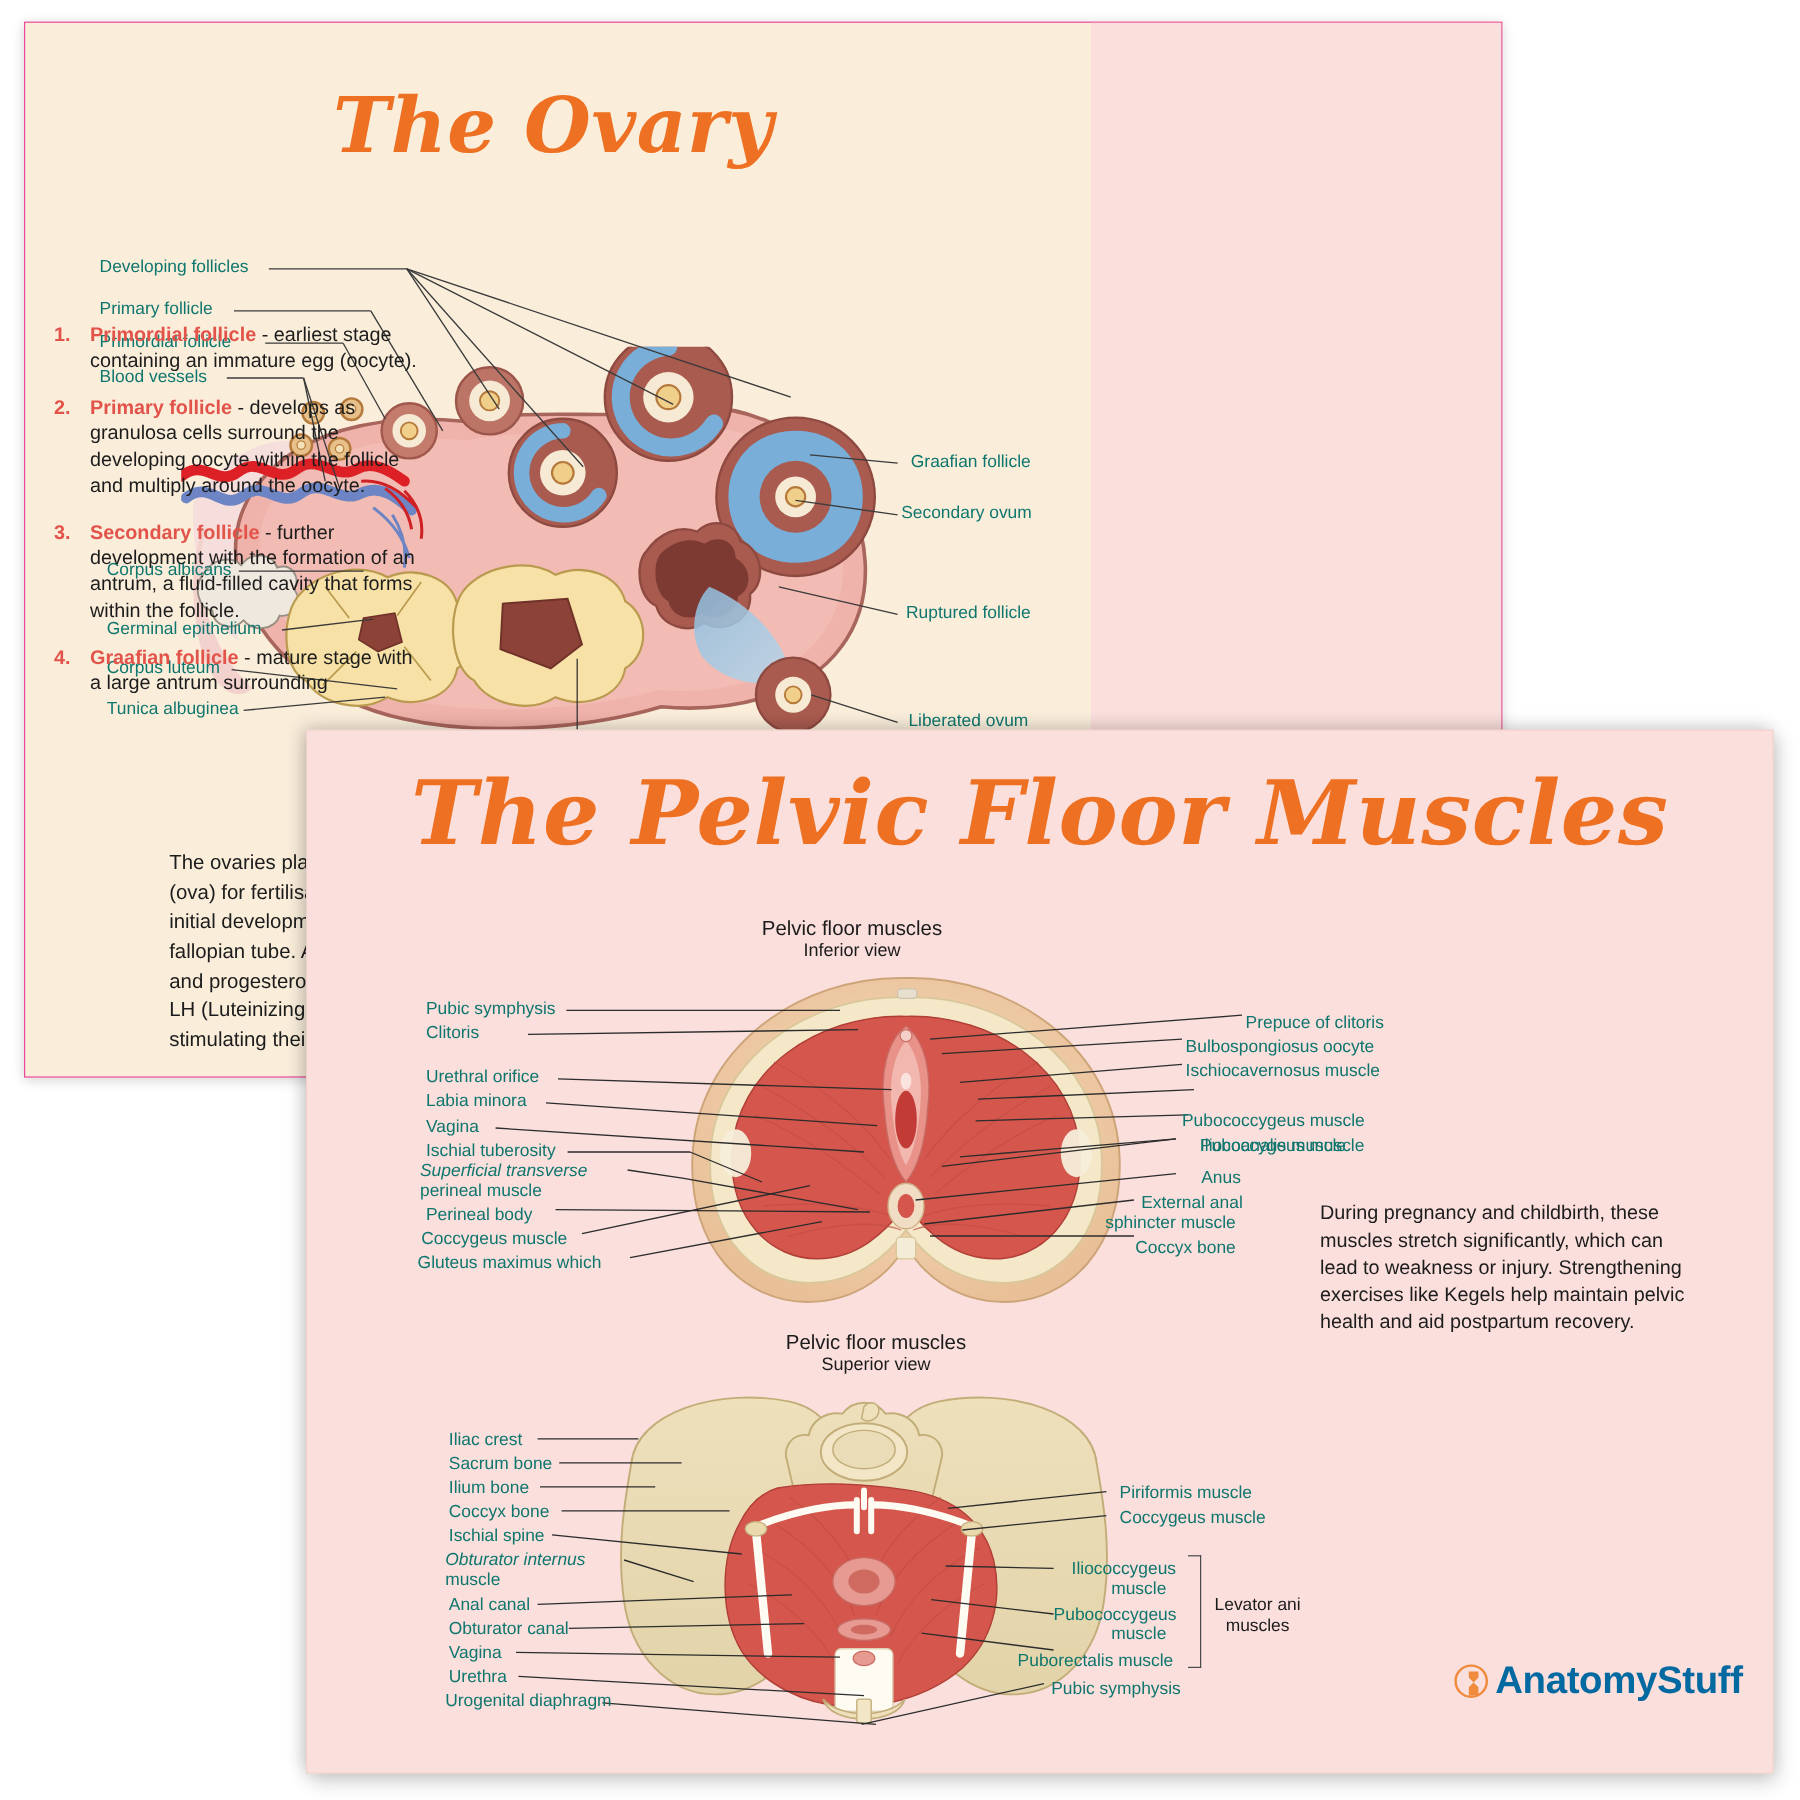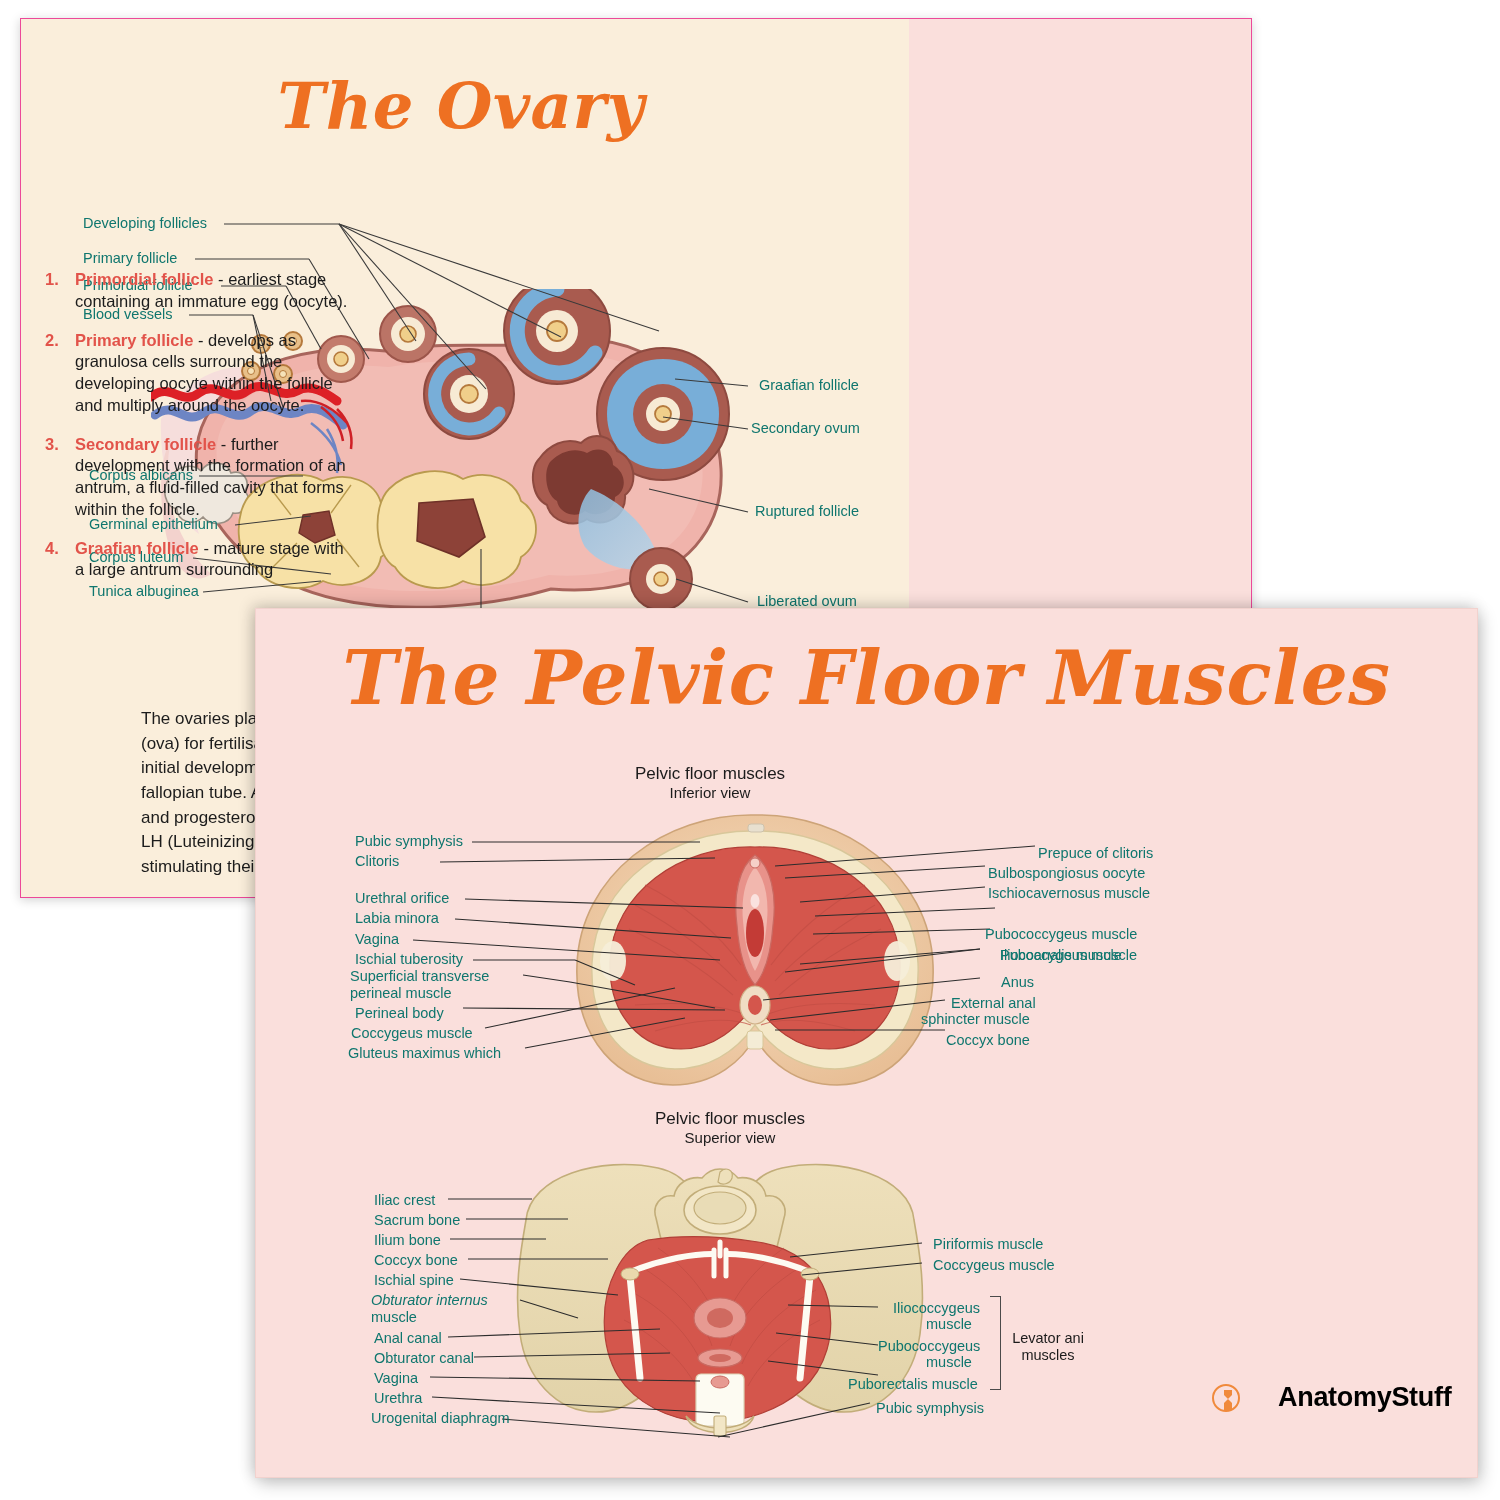--- a/index.html
+++ b/index.html
@@ -72,21 +72,21 @@
   }
   #pelvic-body p{margin:0 0 18px 0;}
 
   
   #logo{position:absolute;left:1212px;top:1382px;display:flex;align-items:center;gap:6px;}
   #logo .mark{
     width:28px;height:28px;border-radius:50%;
     border:2px solid #f08a3c;position:relative;box-sizing:border-box;
   }
   #logo .mark svg{position:absolute;left:4px;top:2px;}
-  #logo .txt{font-size:27px;font-weight:bold;color:#000000;letter-spacing:-.3px;margin-left:32px;}
+  #logo .txt{font-size:32px;font-weight:bold;color:#0369a1;letter-spacing:-.3px;}
 
   .bracket{position:absolute;border:1.4px solid #4a4a4a;border-left:none;}
   .lev-lbl{position:absolute;font-size:14.5px;color:#1b1b1b;text-align:center;line-height:1.2;}
 </style>
 </head>
 <body>
 
 <div class="card" id="back-card">
 
   <div id="back-right-panel"></div>
@@ -332,38 +332,39 @@
       <line x1="600" y1="200" x2="430" y2="200"></line>
     </g>
   </svg>
 
   <div class="lbl" style="left:355px;top:833px;">Pubic symphysis</div>
   <div class="lbl" style="left:355px;top:853px;">Clitoris</div>
   <div class="lbl" style="left:355px;top:890px;">Urethral orifice</div>
   <div class="lbl" style="left:355px;top:910px;">Labia minora</div>
   <div class="lbl" style="left:355px;top:931px;">Vagina</div>
   <div class="lbl" style="left:355px;top:951px;">Ischial tuberosity</div>
-  <div class="lbl" style="left:350px;top:968px;">Superficial transverse</div>
+  <div class="lbl" style="left:350px;top:968px;font-style:italic;">Superficial transverse</div>
   <div class="lbl" style="left:350px;top:985px;">perineal muscle</div>
   <div class="lbl" style="left:355px;top:1005px;">Perineal body</div>
   <div class="lbl" style="left:351px;top:1025px;">Coccygeus muscle</div>
   <div class="lbl" style="left:348px;top:1045px;">Gluteus maximus which</div>
 
   <div class="lbl" style="left:1038px;top:845px;">Prepuce of clitoris</div>
   <div class="lbl" style="left:988px;top:865px;">Bulbospongiosus oocyte</div>
   <div class="lbl" style="left:988px;top:885px;">Ischiocavernosus muscle</div>
   <div class="lbl" style="left:1000px;top:906px;margin-top:41px;">Puboanalis muscle</div>
   <div class="lbl" style="left:985px;top:926px;">Pubococcygeus muscle</div>
   <div class="lbl" style="left:1000px;top:947px;">Iliococcygeus muscle</div>
   <div class="lbl" style="left:1001px;top:974px;">Anus</div>
   <div class="lbl" style="left:951px;top:995px;">External anal</div>
   <div class="lbl" style="left:921px;top:1011px;">sphincter muscle</div>
   <div class="lbl" style="left:946px;top:1032px;">Coccyx bone</div>
 
   <div id="pelvic-body">
+    <p>During pregnancy and childbirth, these muscles stretch significantly, which can lead to weakness or injury. Strengthening exercises like Kegels help maintain pelvic health and aid postpartum recovery.</p>
   </div>
 
   <div class="diagram-caption" style="left:580px;top:1108px;width:300px;">
     <div>Pelvic floor muscles</div>
     <div class="sub">Superior view</div>
   </div>
 
   <svg width="460" height="300" style="position:absolute;left:490px;top:1150px;">
     <defs>
       <linearGradient id="boneG" x1="0" y1="0" x2="0" y2="1">

